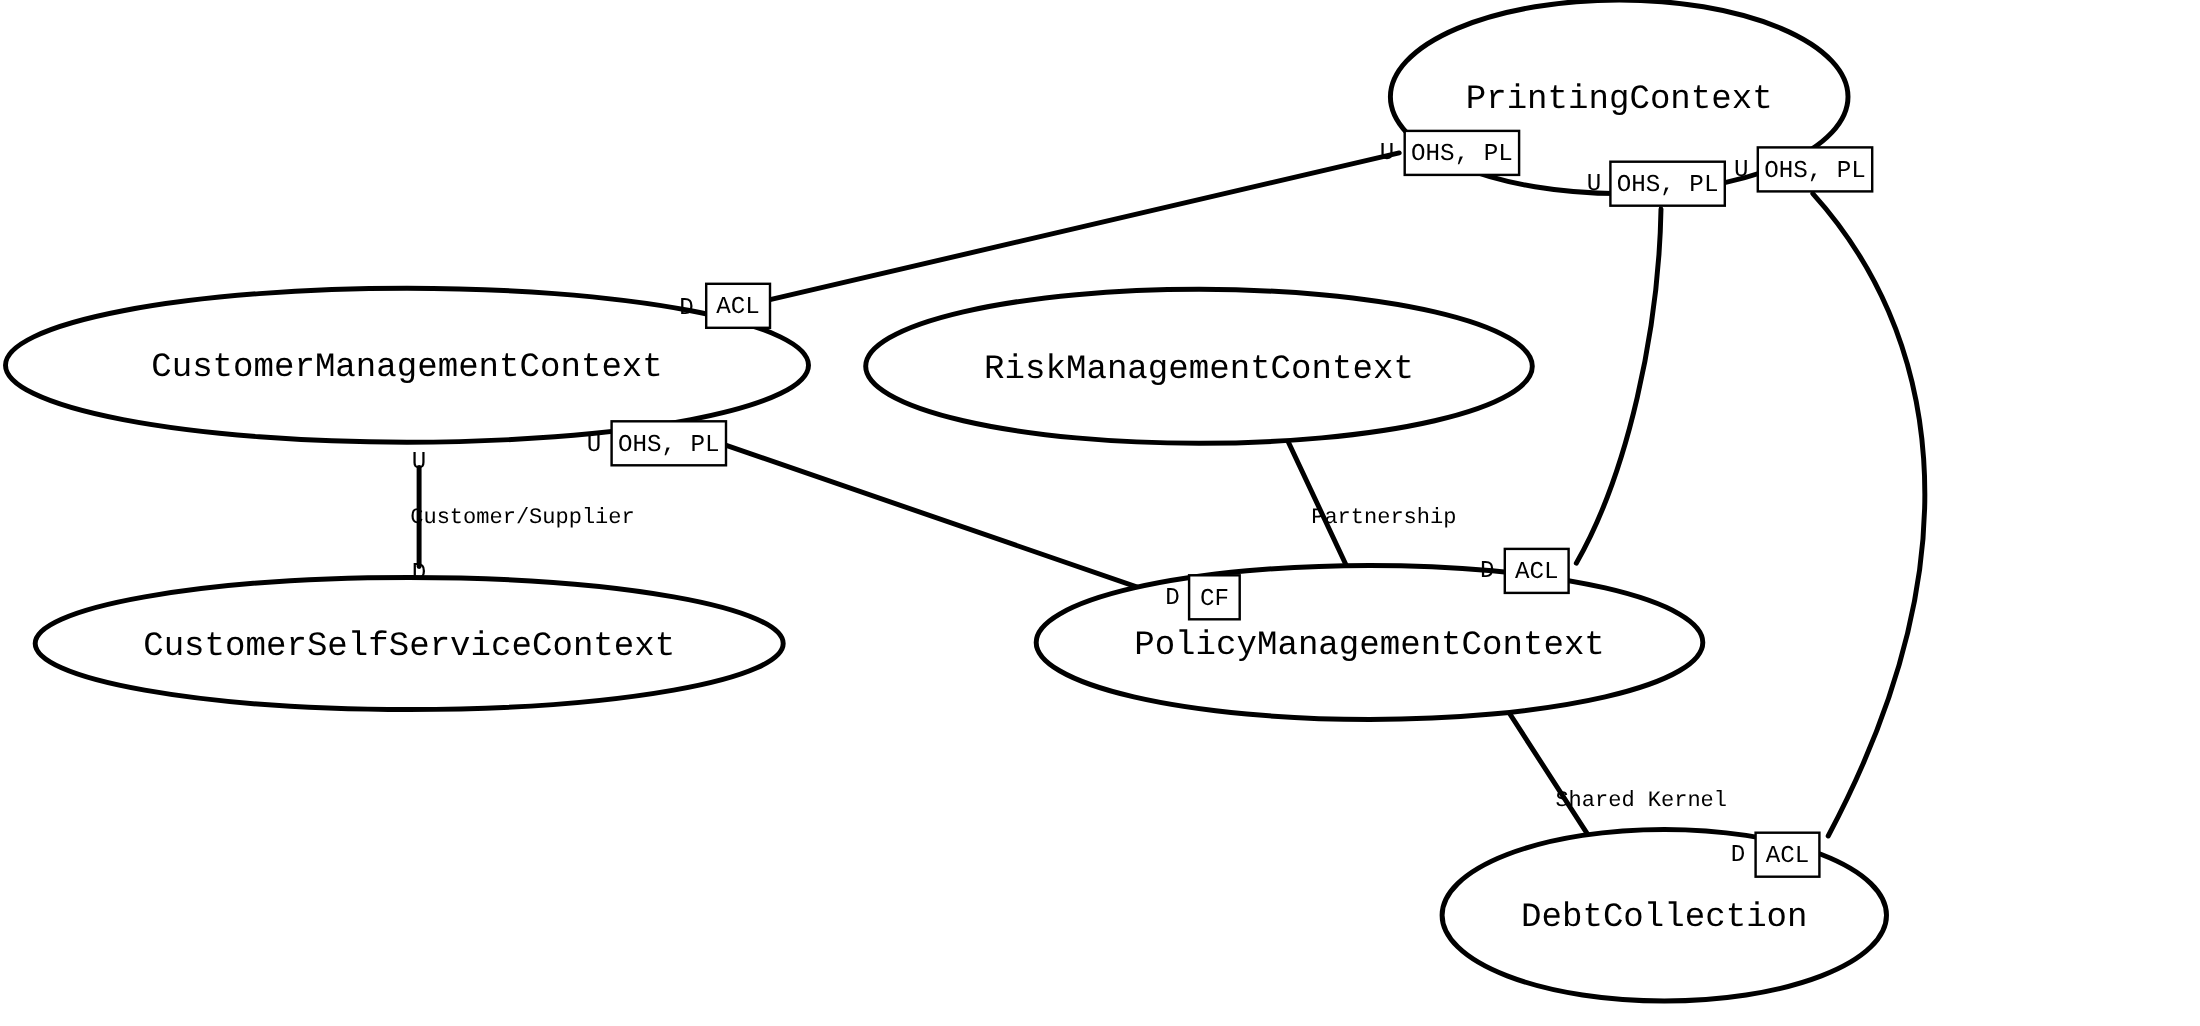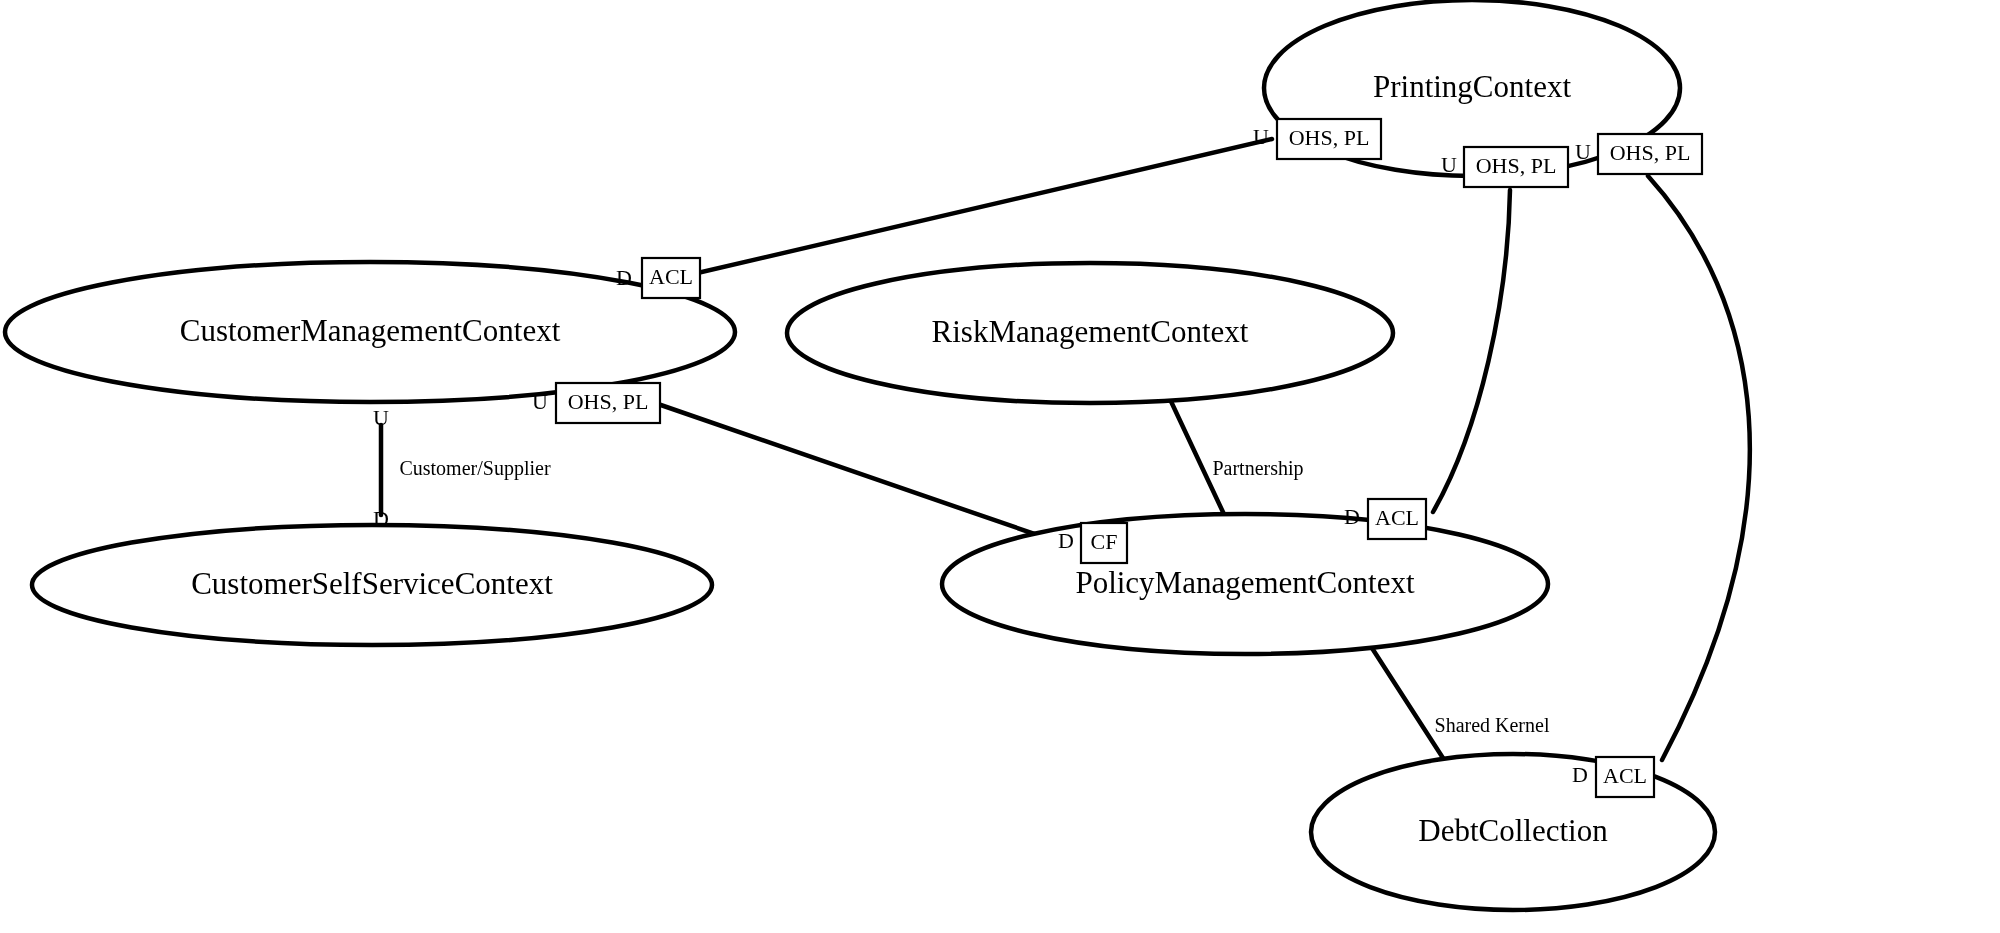--- a/index.html
+++ b/index.html
@@ -1,17 +1,17 @@
 <!DOCTYPE html>
 <html><head>
 <meta charset="utf-8">
 <style>
   html,body{margin:0;padding:0;background:#ffffff;}
   #canvas{position:relative;width:2000px;height:933px;background:#ffffff;
-          font-family:Liberation Serif, serif;}
+          font-family:Liberation Mono, monospace;}
   svg{position:absolute;top:0;left:0;width:2000px;height:933px;}
   .ctx-ellipse{fill:#ffffff;stroke:#000000;stroke-width:4.5;}
   .rel-line{fill:none;stroke:#000000;stroke-width:4.5;stroke-linecap:round;}
   .ctx-label{font-size:31px;fill:#000000;text-anchor:middle;dominant-baseline:middle;}
   .rel-label{font-size:20px;fill:#000000;text-anchor:middle;dominant-baseline:middle;}
   .ud-label{font-size:22px;fill:#000000;text-anchor:middle;dominant-baseline:middle;}
   .pat-box{fill:#ffffff;stroke:#000000;stroke-width:2.2;}
   .pat-text{font-size:22px;fill:#000000;text-anchor:middle;dominant-baseline:middle;}
 </style>
 </head>

